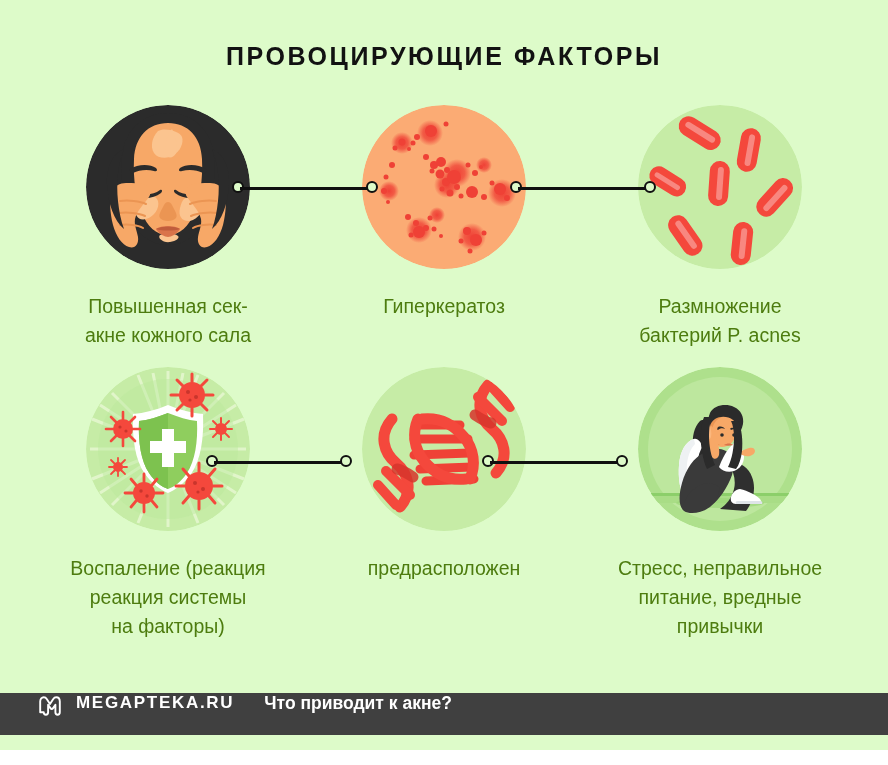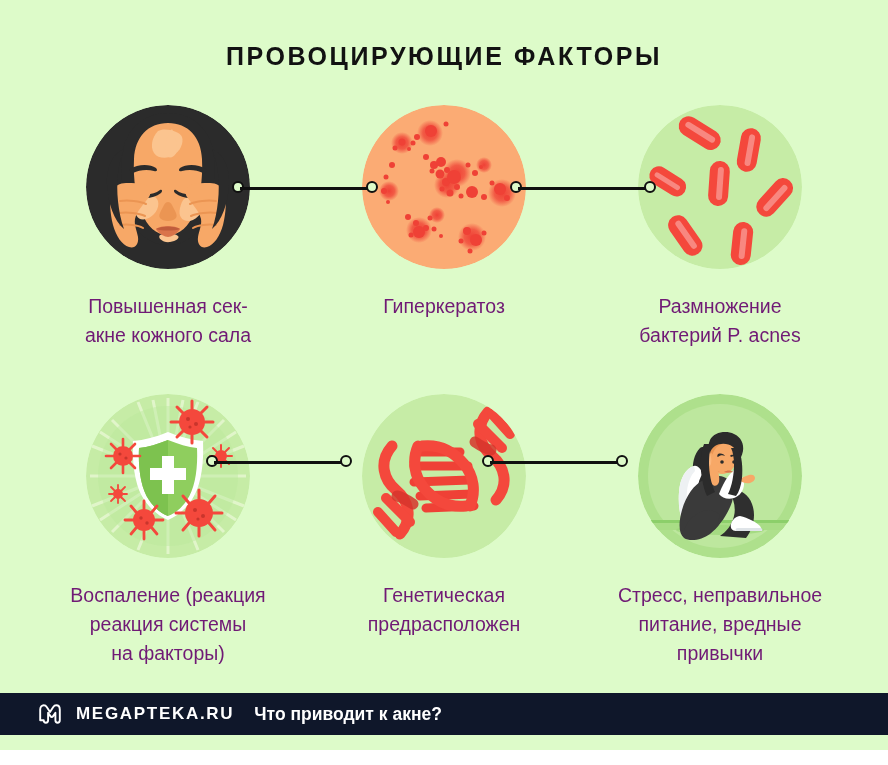--- a/index.html
+++ b/index.html
@@ -39,21 +39,21 @@
     text-transform: uppercase;
     white-space: nowrap;
   }
 
   
   .item {
     position: absolute;
     width: 296px;
   }
   .item-row1 { top: 105px; }
-  .item-row2 { top: 394px; }
+  .item-row2 { top: 367px; }
   .col1 { left: 20px; }
   .col2 { left: 296px; }
   .col3 { left: 572px; }
 
   .circle-wrap {
     position: relative;
     width: 296px;
     height: 165px;
   }
   .circle {
@@ -66,21 +66,21 @@
     border-radius: 50%;
     overflow: hidden;
   }
   .circle svg { display: block; width: 164px; height: 164px; }
 
   .caption {
     margin-top: 22px;
     text-align: center;
     font-size: 19.5px;
     line-height: 29px;
-    color: #701a75;
+    color: #4d7c0f;
   }
   .caption .ln { display: block; }
 
   
   .connector {
     position: absolute;
     height: 16px;
   }
   .conn-row1 { top: 180px; }
   .conn-row2 { top: 454px; }
@@ -109,41 +109,41 @@
   .connector .node.left { left: 0; }
   .connector .node.right { right: 0; }
 
   
   .footer {
     position: absolute;
     left: 0;
     top: 693px;
     width: 888px;
     height: 42px;
-    background: #0f172a;
+    background: #404040;
     display: flex;
-    align-items: center;
+    align-items: flex-start;
   }
   .footer-logo-mark {
     margin-left: 37px;
     width: 26px;
     height: 26px;
     flex: 0 0 auto;
   }
   .footer-logo-mark svg { display: block; }
   .footer-brand {
     margin-left: 13px;
     font-size: 17px;
     font-weight: bold;
     letter-spacing: 1.7px;
     color: #ffffff;
     white-space: nowrap;
   }
   .footer-tagline {
-    margin-left: 20px;
+    margin-left: 30px;
     font-size: 17.5px;
     font-weight: bold;
     color: #ffffff;
     white-space: nowrap;
   }
   .footer-gap {
     position: absolute;
     left: 0;
     top: 750px;
     width: 888px;
@@ -495,21 +495,20 @@
                 <path d="M48 128L24 104"></path>
             </g>
             <g stroke="#d6362c" stroke-width="11" fill="none" stroke-linecap="round" opacity="0.85">
               <path d="M113 48c6 4 11 7 16 8"></path>
               <path d="M51 110c-6-4-11-7-16-8"></path>
             </g>
           </svg>
         </div>
       </div>
       <div class="caption">
-        <span class="ln">Генетическая</span>
         <span class="ln">предрасположен</span>
       </div>
     </div>
 
     <div class="item item-row2 col3">
       <div class="circle-wrap">
         <div class="circle">
           <svg viewBox="0 0 164 164" xmlns="http://www.w3.org/2000/svg">
             <circle cx="82" cy="82" r="82" fill="#aee08c"></circle>
             <circle cx="82" cy="82" r="72" fill="#bde79e"></circle>

